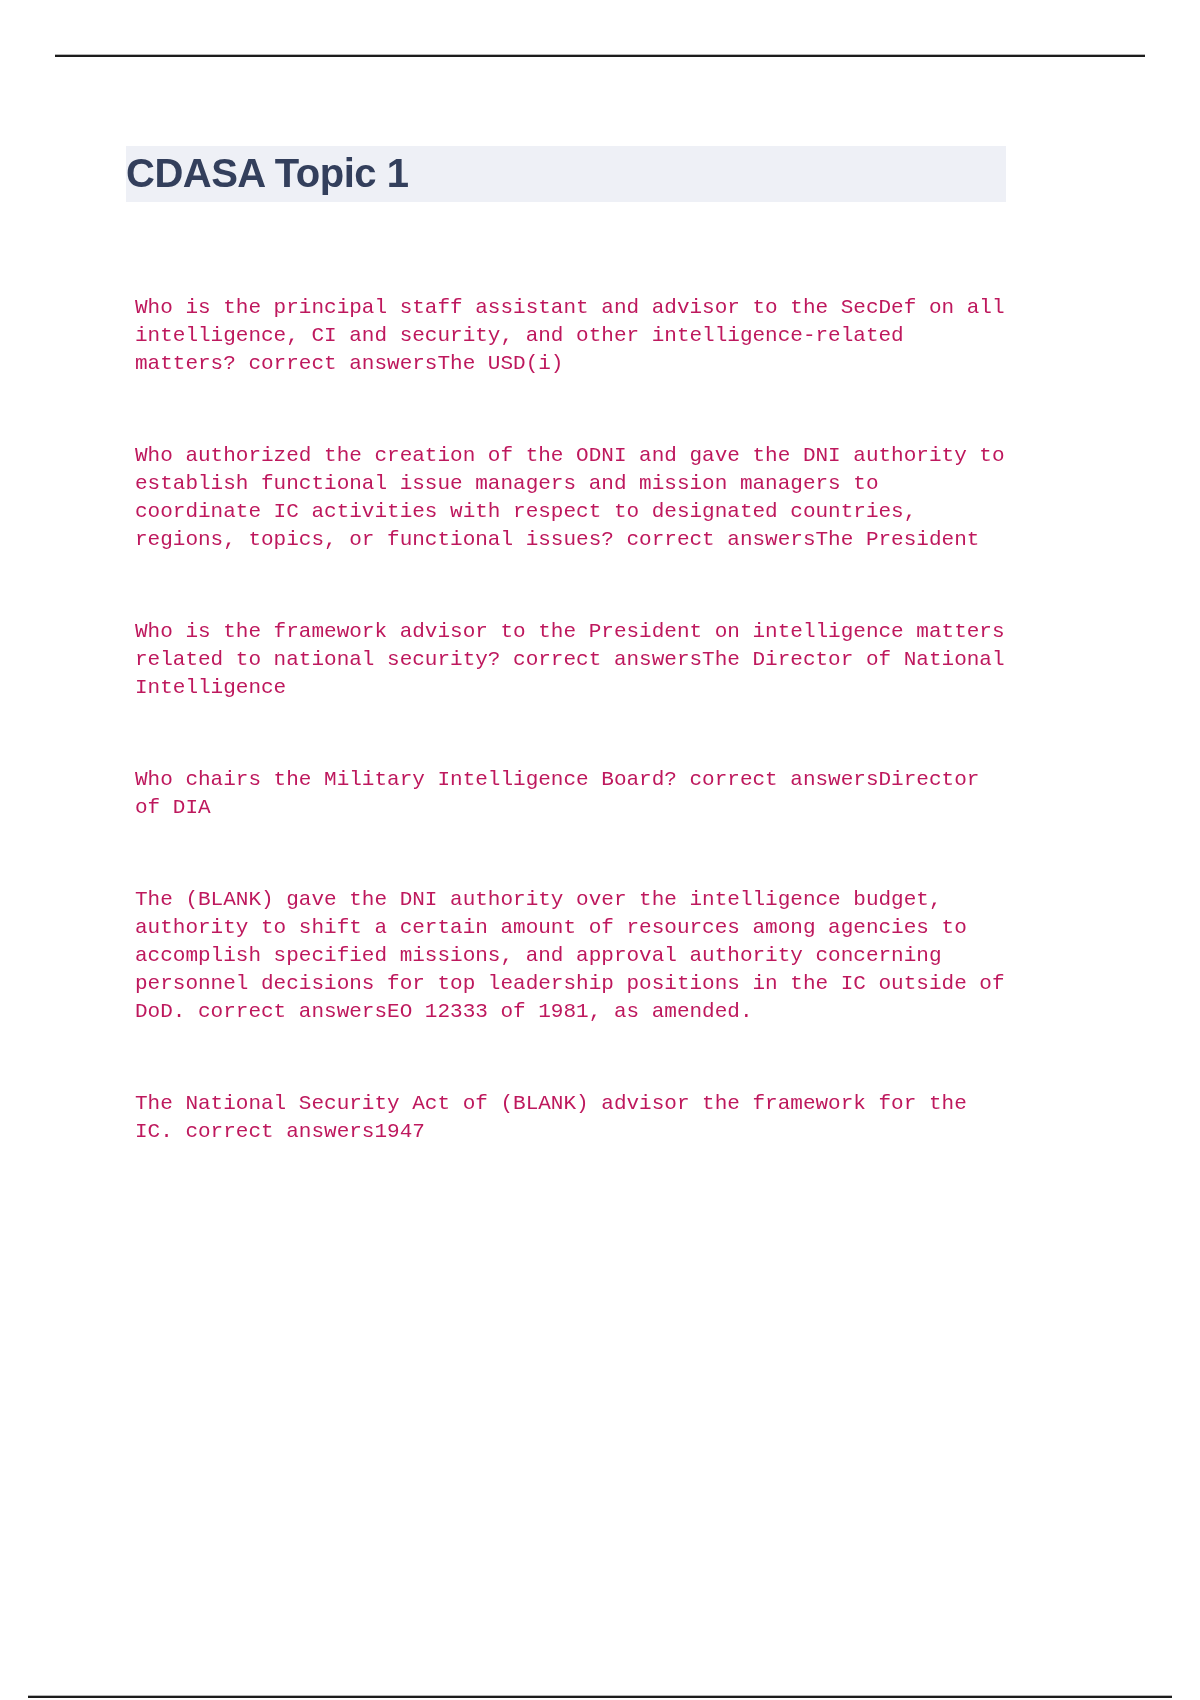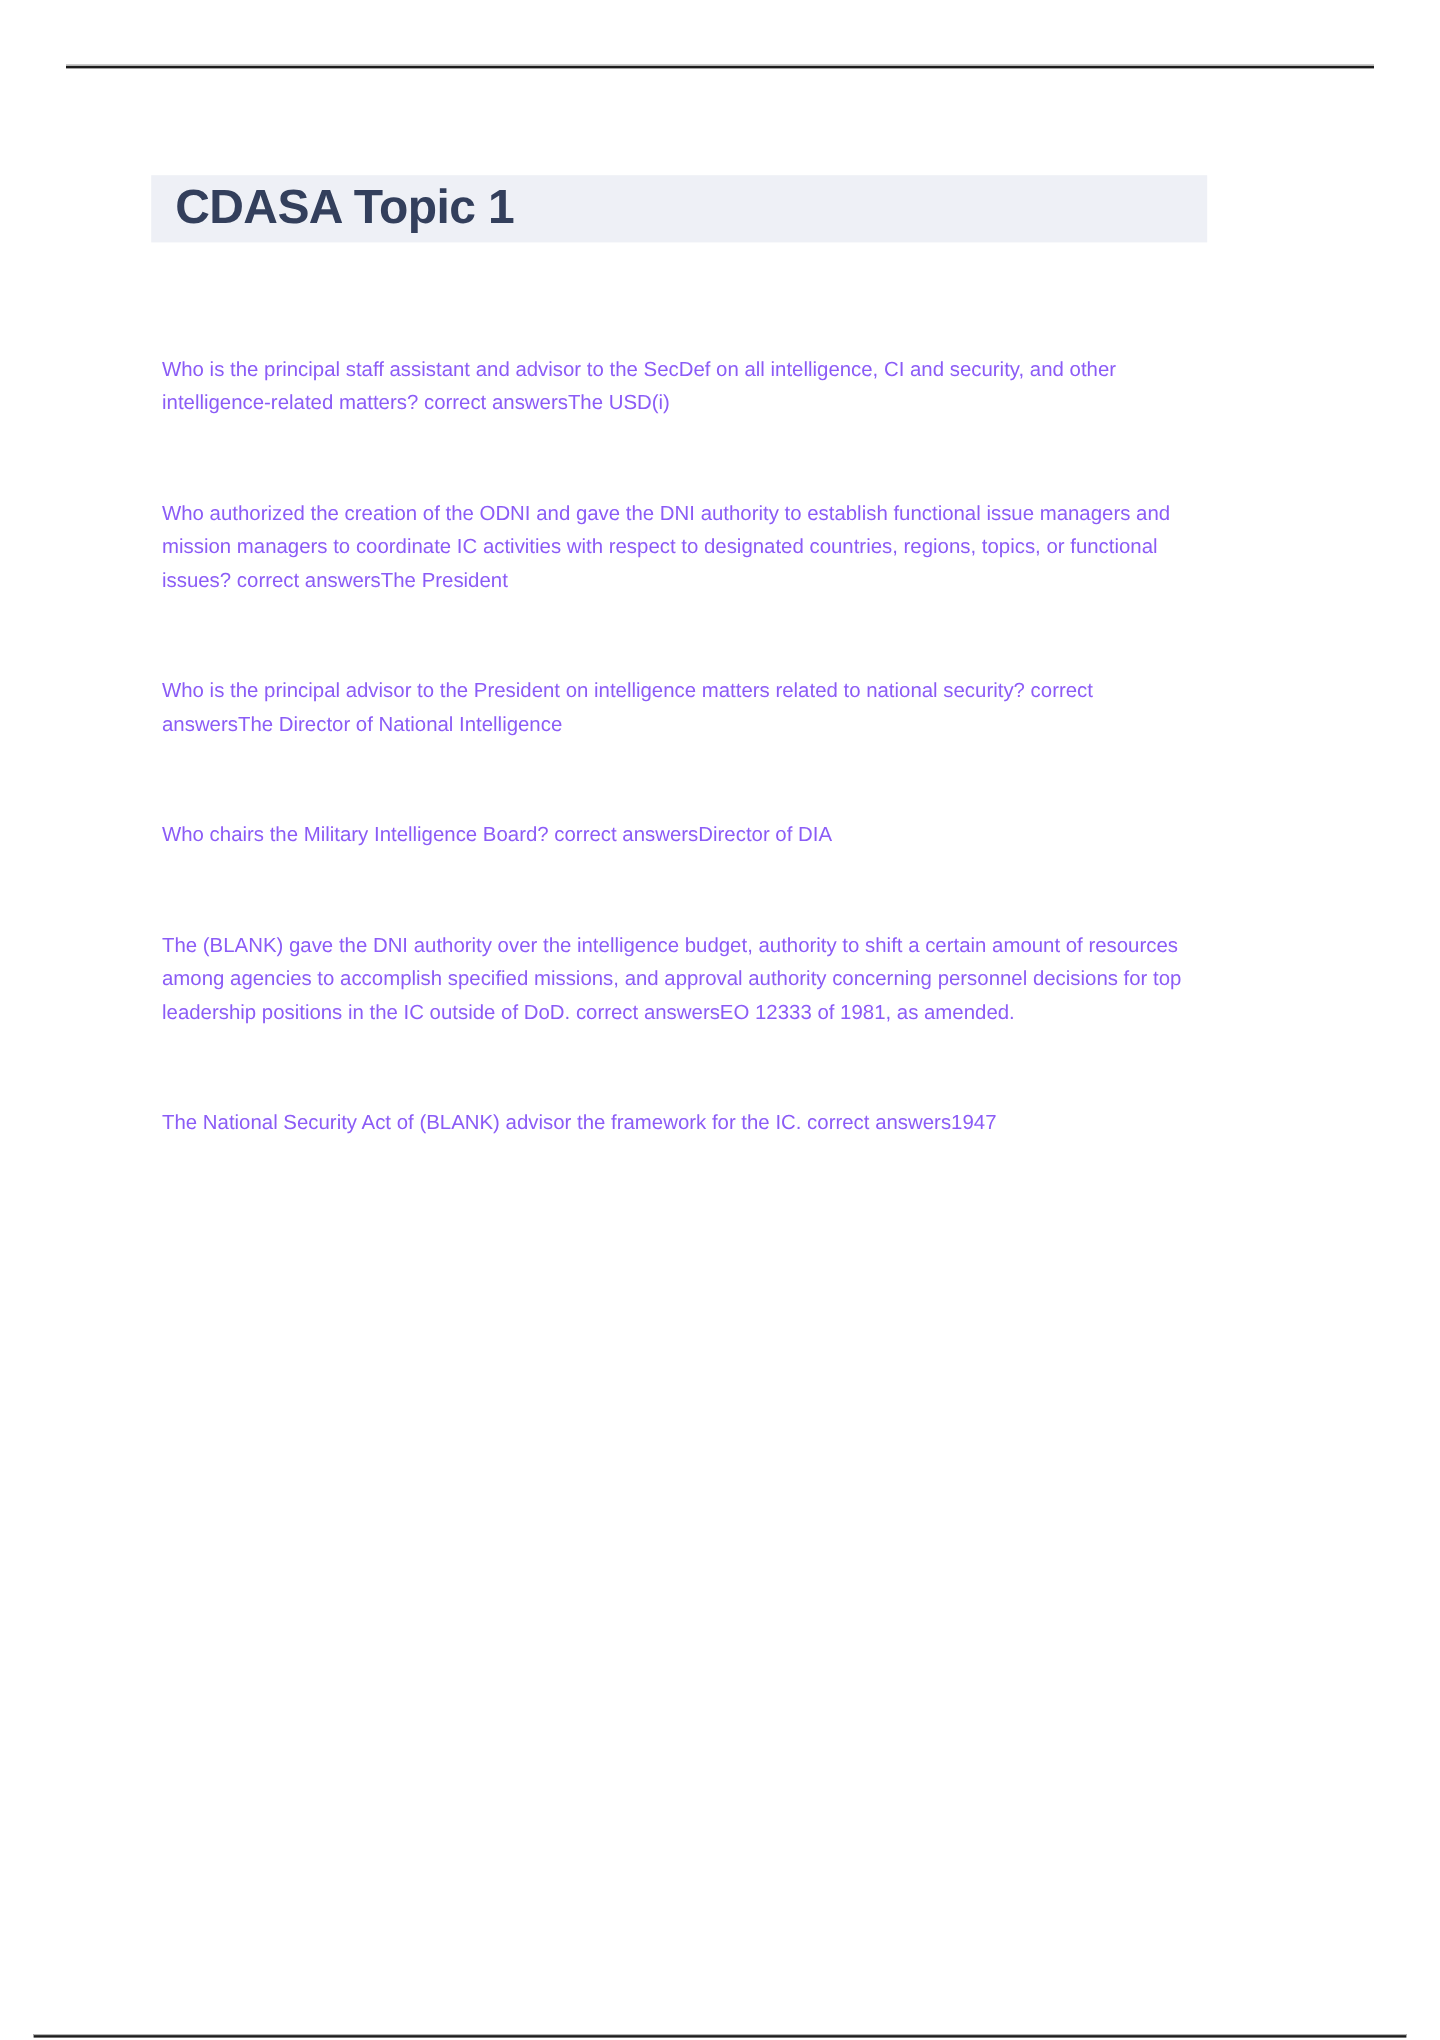--- a/index.html
+++ b/index.html
@@ -29,55 +29,56 @@
     width: 1144px;
     height: 3px;
     background: #1c1c1c;
     border-top: 1px solid #b5b5b5;
   }
   .title-block {
     margin: 146px 0 0 126px;
     width: 880px;
     min-height: 54px;
     background: #eef0f6;
-    padding: 4px 10px 6px 20px;
+    padding: 4px 10px 6px 0;
   }
   .title-block h1 {
     font-size: 40px;
     font-weight: 700;
     letter-spacing: -0.5px;
     color: #333f5c;
     line-height: 46px;
   }
   .content {
     margin: 92px 0 0 135px;
     width: 872px;
   }
   .content p {
-    font-size: 17px;
+    font-size: 21px;
     line-height: 28px;
-    color: #8b5cf6;
+    color: #be185d;
     margin: 0 0 64px 0;
+    font-family: Liberation Mono, monospace;
   }
 </style>
 </head>
 <body>
 
 <div class="page">
 
   <div class="top-rule"></div>
 
   <div class="title-block">
     <h1>CDASA Topic 1</h1>
   </div>
 
   <div class="content">
     <p>Who is the principal staff assistant and advisor to the SecDef on all intelligence, CI and security, and other intelligence-related matters? correct answersThe USD(i)</p>
     <p>Who authorized the creation of the ODNI and gave the DNI authority to establish functional issue managers and mission managers to coordinate IC activities with respect to designated countries, regions, topics, or functional issues? correct answersThe President</p>
-    <p>Who is the principal advisor to the President on intelligence matters related to national security? correct answersThe Director of National Intelligence</p>
+    <p>Who is the framework advisor to the President on intelligence matters related to national security? correct answersThe Director of National Intelligence</p>
     <p>Who chairs the Military Intelligence Board? correct answersDirector of DIA</p>
     <p>The (BLANK) gave the DNI authority over the intelligence budget, authority to shift a certain amount of resources among agencies to accomplish specified missions, and approval authority concerning personnel decisions for top leadership positions in the IC outside of DoD. correct answersEO 12333 of 1981, as amended.</p>
     <p>The National Security Act of (BLANK) advisor the framework for the IC. correct answers1947</p>
   </div>
 
   <div class="bottom-rule"></div>
 
 </div>
 
 </body></html>

